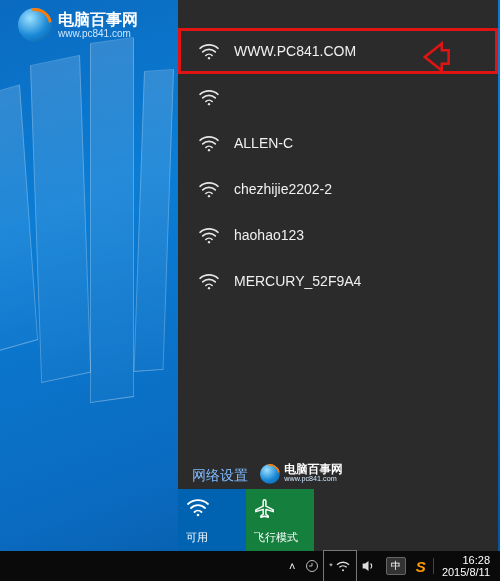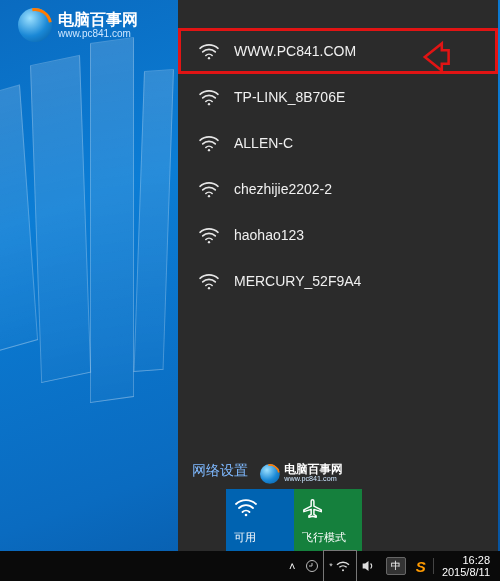--- a/index.html
+++ b/index.html
@@ -84,21 +84,21 @@
     outline-offset: -3px;
   }
   .wifi-icon { width: 22px; height: 18px; position: relative; flex-shrink: 0; }
   .wifi-name { font-size: 14px; color: #f0f0f0; font-weight: 400; }
 
   .net-settings-header {
     padding: 6px 14px 4px 14px;
     font-size: 14px;
     color: #7fb9ff;
     display: flex;
-    align-items: flex-start;
+    align-items: flex-end;
     gap: 12px;
   }
   .wm-inline { display: flex; align-items: center; gap: 5px; transform: scale(0.9); transform-origin: left center; }
   .wm-inline .globe { width: 22px; height: 22px; border-radius: 50%; background: radial-gradient(circle at 35% 30%, #9be0ff, #1a88d6 55%, #055a9e); position: relative; }
   .wm-inline .swoosh { position: absolute; inset: 0; border-radius: 50%; border: 2px solid transparent; border-top-color: #ff7a00; transform: rotate(35deg); }
   .wm-inline .wm-cn { font-size: 13px; }
   .wm-inline .wm-url { font-size: 8px; }
 
   .quick-actions {
     display: flex;
@@ -109,21 +109,21 @@
     width: 68px;
     height: 62px;
     display: flex;
     flex-direction: column;
     justify-content: space-between;
     padding: 8px 8px 6px 8px;
     font-size: 11px;
     color: #fff;
     cursor: pointer;
   }
-  .qa-tile.active { background: #0063b1; margin-left: 48px; }
+  .qa-tile.active { background: #0063b1; }
   .qa-tile.inactive { background: #15803d; }
   .qa-icon { width: 24px; height: 22px; }
 
   .red-arrow {
     position: absolute;
     top: 40px;
     right: 48px;
     width: 34px;
     height: 34px;
     z-index: 5;
@@ -187,21 +187,20 @@
       </div>
       <div class="network-item">
         <span class="wifi-icon"><svg viewBox="0 0 24 20" width="22" height="18">
             <g stroke="#e5e5e5" stroke-width="1.8" fill="none" stroke-linecap="round">
               <path d="M2 7 A15 15 0 0 1 22 7"></path>
               <path d="M5 11 A10 10 0 0 1 19 11"></path>
               <path d="M8.5 15 A5 5 0 0 1 15.5 15"></path>
               <circle cx="12" cy="18" r="1.3" fill="#e5e5e5" stroke="none"></circle>
             </g>
           </svg></span>
-        <span class="wifi-name">TP-LINK_8B706E</span>
       </div>
       <div class="network-item">
         <span class="wifi-icon"><svg viewBox="0 0 24 20" width="22" height="18">
             <g stroke="#e5e5e5" stroke-width="1.8" fill="none" stroke-linecap="round">
               <path d="M2 7 A15 15 0 0 1 22 7"></path>
               <path d="M5 11 A10 10 0 0 1 19 11"></path>
               <path d="M8.5 15 A5 5 0 0 1 15.5 15"></path>
               <circle cx="12" cy="18" r="1.3" fill="#e5e5e5" stroke="none"></circle>
             </g>
           </svg></span>

